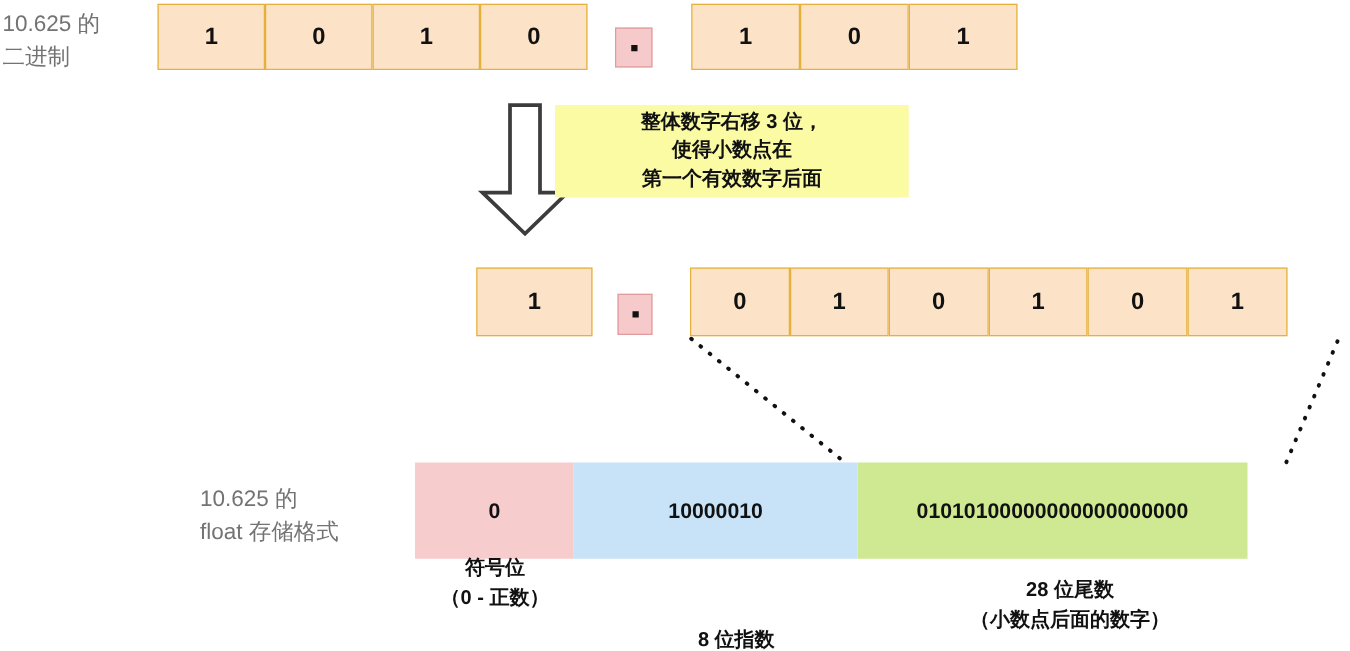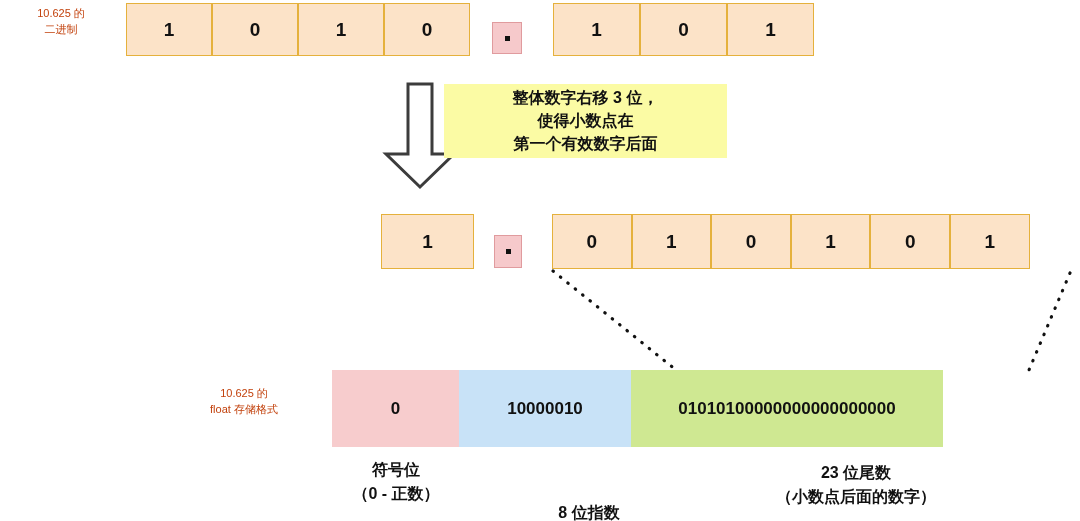--- a/index.html
+++ b/index.html
@@ -39,25 +39,25 @@
     align-items: center;
     justify-content: center;
   }
   .dotbox .dotglyph {
     width: 5px; height: 5px; background: #111; display: block;
   }
 
   
   .rowlabel {
     position: absolute;
-    text-align: center;
-    font-size: 11px;
+    text-align: left;
+    font-size: 18px;
     line-height: 1.45;
     font-weight: 500;
-    color: #c2410c;
+    color: #737373;
     white-space: pre-line;
   }
 
   
   .arrow { position: absolute; }
 
   
   .note {
     position: absolute;
     background: #fbfba4;
@@ -142,24 +142,24 @@
   <svg class="connector" style="left:0; top:0; width:1080px; height:521px;">
     <line x1="553" y1="271" x2="676" y2="370" stroke="#111" stroke-width="3.2" stroke-dasharray="0.5 9" stroke-linecap="round"></line>
     <line x1="1070" y1="273" x2="1029" y2="370" stroke="#111" stroke-width="3.2" stroke-dasharray="0.5 9" stroke-linecap="round"></line>
   </svg>
 
   <div class="rowlabel" style="left:160px; top:386px; width:168px;">10.625 的
 float 存储格式</div>
 
   <div class="floatbar" style="left:332px; top:370px; width:698px; height:77px;">
     <div class="seg sign" style="width:127px;">0</div>
-    <div class="seg exp" style="width:172px;">10000010</div>
+    <div class="seg exp" style="width:227px;">10000010</div>
     <div class="seg mant" style="width:312px;">01010100000000000000000</div>
   </div>
 
-  <div class="caption" style="left:305px; top:458px; width:182px;">符号位
+  <div class="caption" style="left:305px; top:443px; width:182px;">符号位
 （0 - 正数）</div>
   <div class="caption" style="left:455px; top:461px; width:268px;margin-top:40px;">8 位指数
 （移动位数 + 127）</div>
-  <div class="caption" style="left:723px; top:461px; width:266px;">23 位尾数
+  <div class="caption" style="left:723px; top:461px; width:266px;">28 位尾数
 （小数点后面的数字）</div>
 
 </div>
 
 </body></html>

